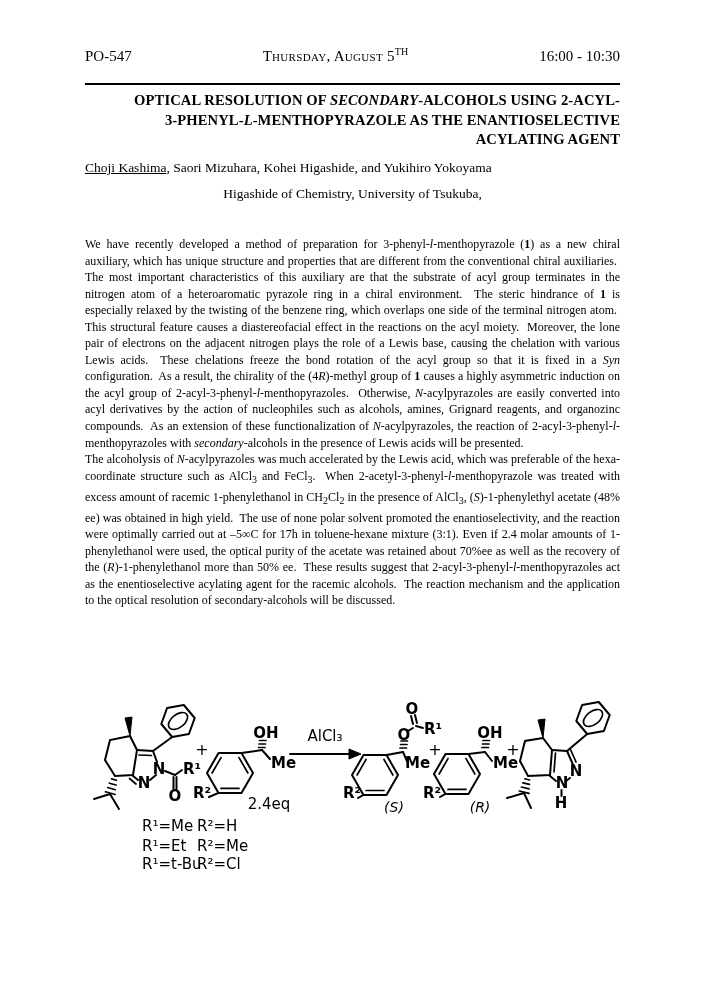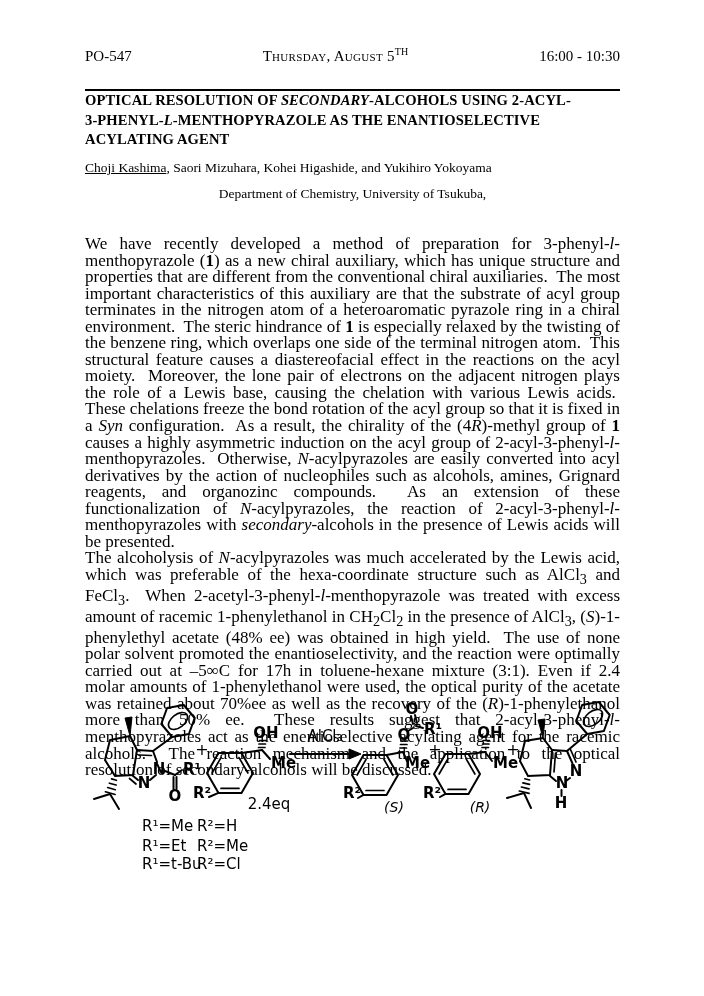--- a/index.html
+++ b/index.html
@@ -5,35 +5,35 @@
   html,body{margin:0;padding:0;background:#e8e8e8;}
   #page{
     position:relative;width:704px;height:996px;background:#ffffff;
     font-family:"Liberation Serif","DejaVu Serif",serif;color:#000;overflow:hidden;
     box-shadow:0 0 0 1px #ddd;
   }
   
   #hdr{
     position:absolute;left:85px;top:46px;width:535px;
     display:flex;justify-content:space-between;align-items:baseline;
-    border-bottom:2px solid #000;padding-bottom:24px;font-size:15px;
+    border-bottom:2px solid #000;padding-bottom:18px;font-size:15px;
   }
   #hdr .date{font-variant:small-caps;letter-spacing:.3px;}
   #hdr sup{font-size:10px;vertical-align:super;letter-spacing:0;}
   
   #title{
-    position:absolute;left:85px;top:91px;width:535px;text-align:left;
+    position:absolute;left:85px;top:91px;width:535px;text-align:right;
     font-weight:bold;font-size:14.6px;line-height:19.5px;letter-spacing:.1px;
   }
   #authors{position:absolute;left:85px;top:160px;width:535px;font-size:13.5px;}
   #affil{position:absolute;left:85px;top:186px;width:535px;text-align:center;font-size:13.5px;line-height:16px;}
   
   #body{
     position:absolute;left:85px;top:236px;width:535px;
-    font-size:17px;line-height:16.55px;text-align:justify;
+    font-size:12px;line-height:16.55px;text-align:justify;
   }
   #body p{margin:0;}
   
   #scheme{position:absolute;left:75px;top:688px;}
   .bond{stroke:#000;stroke-width:2;fill:none;stroke-linecap:round;}
   .bond2{stroke-width:1.7;}
   .ring{stroke:#000;stroke-width:2;fill:none;stroke-linejoin:round;}
   .wedge{fill:#000;stroke:#000;stroke-width:1;}
   #scheme text{fill:#000;}
   .al{font:bold 15px "DejaVu Sans","Liberation Sans",sans-serif;}
@@ -50,21 +50,21 @@
     <span>PO-547</span>
     <span class="date"><span>Thursday, August 5</span><sup>TH</sup></span>
     <span>16:00 - 10:30</span>
   </div>
 
   <div id="title">OPTICAL RESOLUTION OF <i>SECONDARY</i>-ALCOHOLS USING 2-ACYL-<br>3-PHENYL-<i>L</i>-MENTHOPYRAZOLE AS THE ENANTIOSELECTIVE<br>ACYLATING AGENT</div>
 
   <div id="authors"><u>Choji Kashima</u>, Saori Mizuhara, Kohei Higashide, and Yukihiro Yokoyama</div>
 
   <div id="affil">
-    <div>Department of Chemistry, University of Tsukuba,</div>
+    <div>Higashide of Chemistry, University of Tsukuba,</div>
   </div>
 
   <div id="body">
     <p>We have recently developed a method of preparation for 3-phenyl-<i>l</i>-menthopyrazole (<b>1</b>) as a new chiral auxiliary, which has unique structure and properties that are different from the conventional chiral auxiliaries.&nbsp; The most important characteristics of this auxiliary are that the substrate of acyl group terminates in the nitrogen atom of a heteroaromatic pyrazole ring in a chiral environment.&nbsp; The steric hindrance of <b>1</b> is especially relaxed by the twisting of the benzene ring, which overlaps one side of the terminal nitrogen atom.&nbsp; This structural feature causes a diastereofacial effect in the reactions on the acyl moiety.&nbsp; Moreover, the lone pair of electrons on the adjacent nitrogen plays the role of a Lewis base, causing the chelation with various Lewis acids.&nbsp; These chelations freeze the bond rotation of the acyl group so that it is fixed in a <i>Syn</i> configuration.&nbsp; As a result, the chirality of the (4<i>R</i>)-methyl group of <b>1</b> causes a highly asymmetric induction on the acyl group of 2-acyl-3-phenyl-<i>l</i>-menthopyrazoles.&nbsp; Otherwise, <i>N</i>-acylpyrazoles are easily converted into acyl derivatives by the action of nucleophiles such as alcohols, amines, Grignard reagents, and organozinc compounds.&nbsp; As an extension of these functionalization of <i>N</i>-acylpyrazoles, the reaction of 2-acyl-3-phenyl-<i>l</i>-menthopyrazoles with <i>secondary</i>-alcohols in the presence of Lewis acids will be presented.</p>
     <p>The alcoholysis of <i>N</i>-acylpyrazoles was much accelerated by the Lewis acid, which was preferable of the hexa-coordinate structure such as AlCl<sub>3</sub> and FeCl<sub>3</sub>.&nbsp; When 2-acetyl-3-phenyl-<i>l</i>-menthopyrazole was treated with excess amount of racemic 1-phenylethanol in CH<sub>2</sub>Cl<sub>2</sub> in the presence of AlCl<sub>3</sub>, (<i>S</i>)-1-phenylethyl acetate (48% ee) was obtained in high yield.&nbsp; The use of none polar solvent promoted the enantioselectivity, and the reaction were optimally carried out at –5∞C for 17h in toluene-hexane mixture (3:1). Even if 2.4 molar amounts of 1-phenylethanol were used, the optical purity of the acetate was retained about 70%ee as well as the recovery of the (<i>R</i>)-1-phenylethanol more than 50% ee.&nbsp; These results suggest that 2-acyl-3-phenyl-<i>l</i>-menthopyrazoles act as the enentioselective acylating agent for the racemic alcohols.&nbsp; The reaction mechanism and the application to the optical resolution of secondary-alcohols will be discussed.</p>
   </div>
 
   <div id="scheme">
     <svg width="560" height="200" viewBox="0 0 560 200">
 

